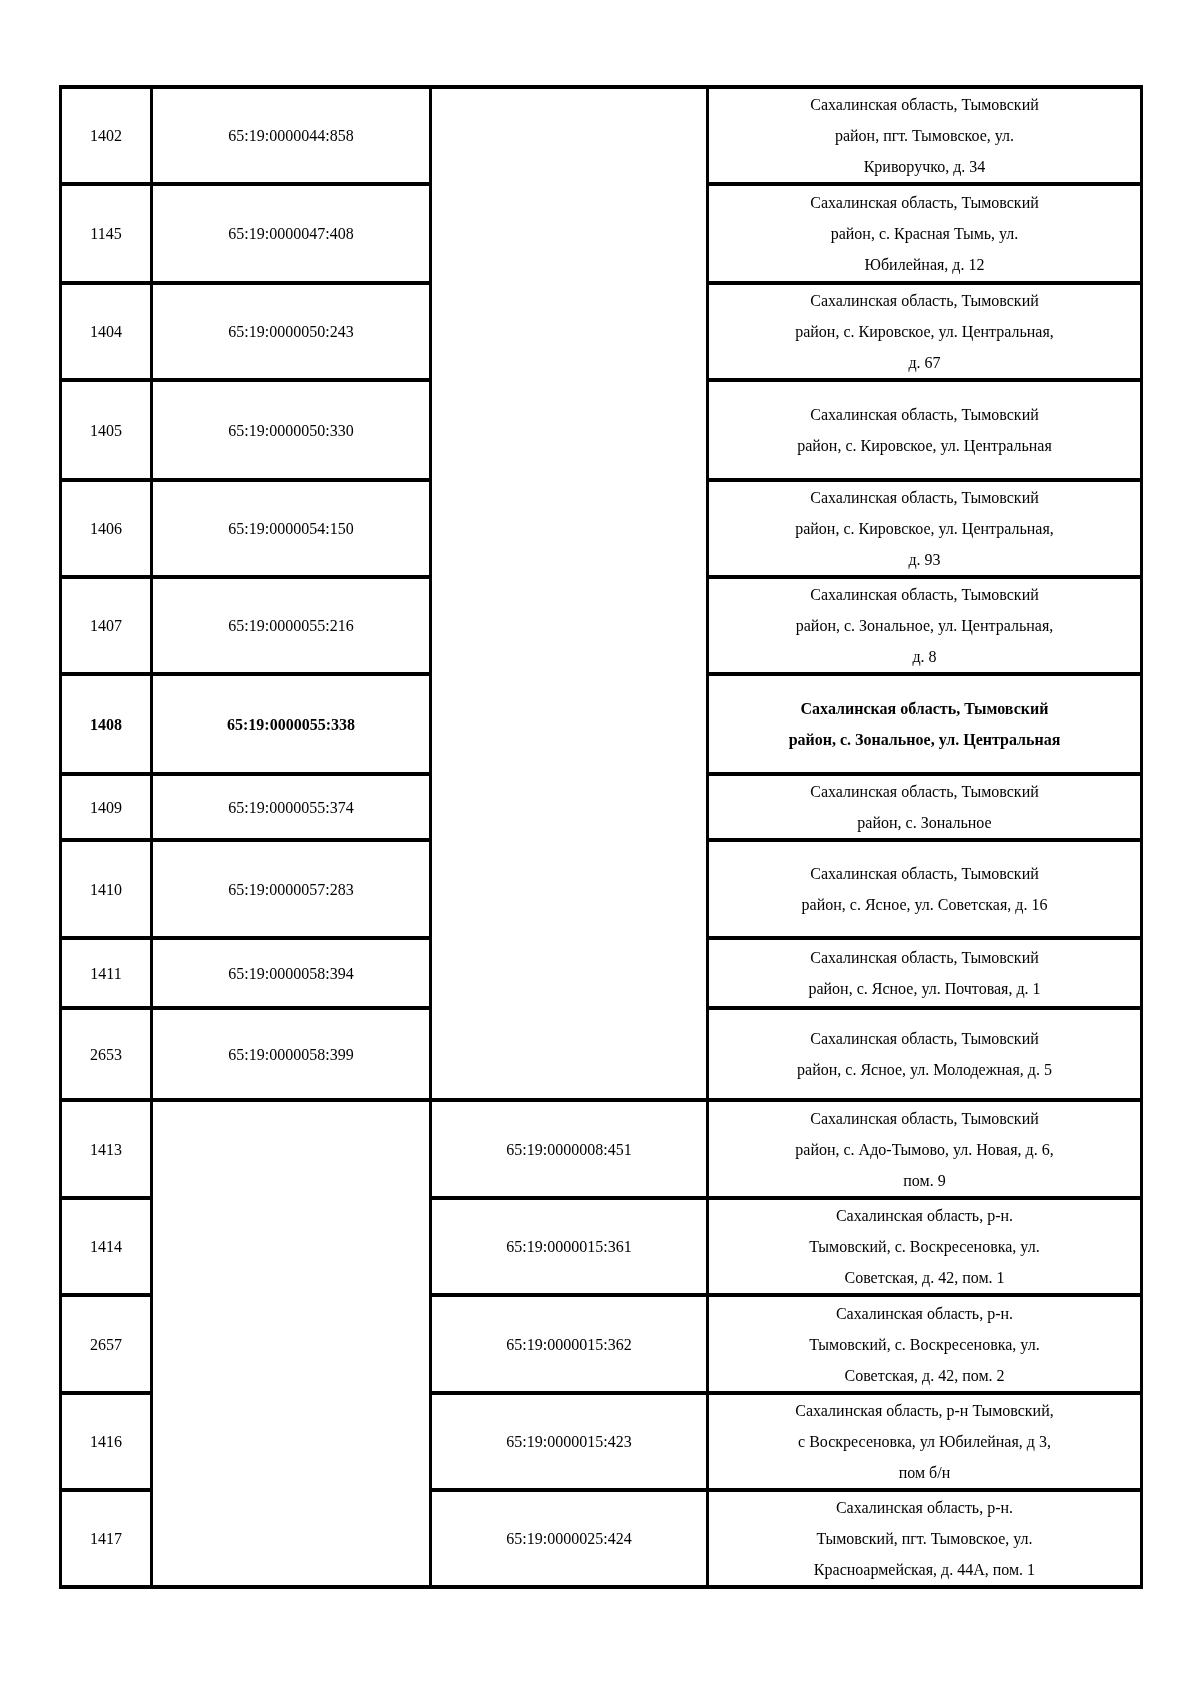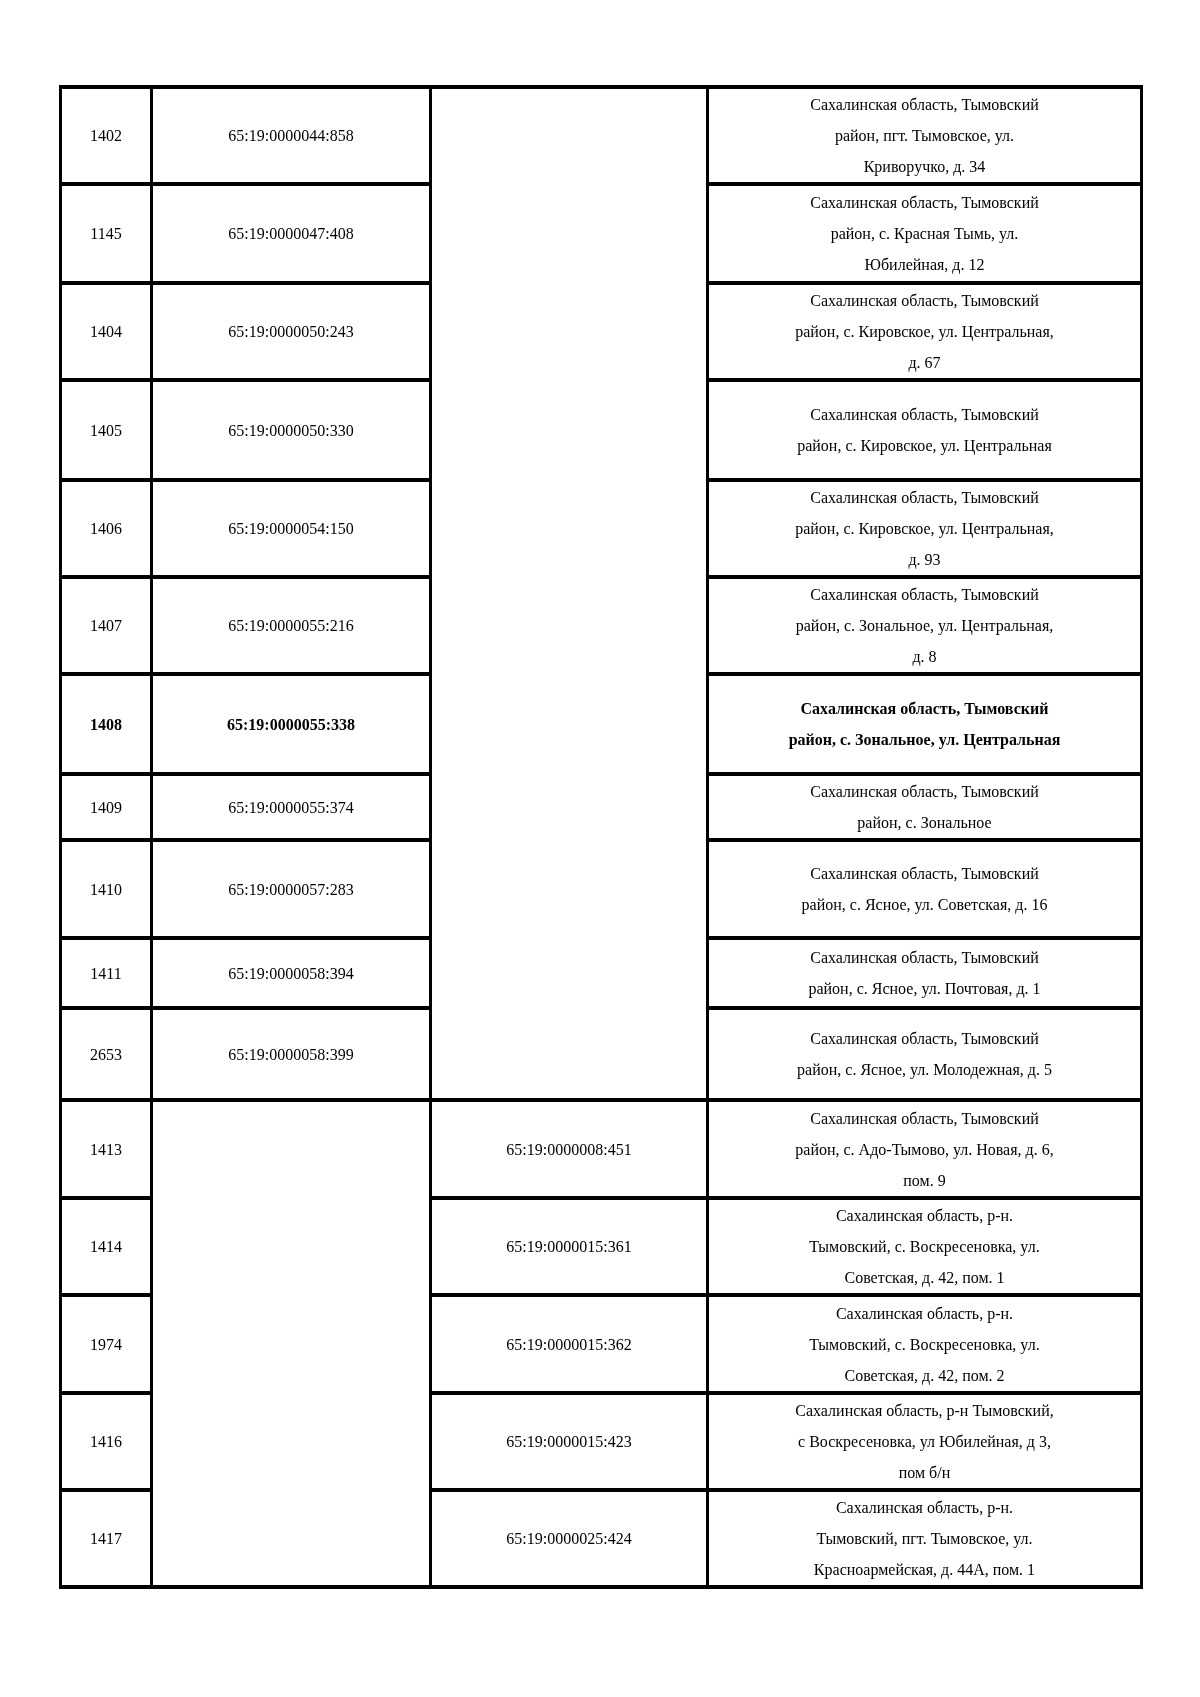--- a/index.html
+++ b/index.html
@@ -133,21 +133,21 @@
 пом. 9</td>
         </tr>
         <tr style="height: 97px;">
           <td class="col-num">1414</td>
           <td class="col-cad">65:19:0000015:361</td>
           <td class="col-addr">Сахалинская область, р-н.
 Тымовский, с. Воскресеновка, ул.
 Советская, д. 42, пом. 1</td>
         </tr>
         <tr style="height: 98px;">
-          <td class="col-num">1974</td>
+          <td class="col-num">2657</td>
           <td class="col-cad">65:19:0000015:362</td>
           <td class="col-addr">Сахалинская область, р-н.
 Тымовский, с. Воскресеновка, ул.
 Советская, д. 42, пом. 2</td>
         </tr>
         <tr style="height: 95px;">
           <td class="col-num">1416</td>
           <td class="col-cad">65:19:0000015:423</td>
           <td class="col-addr">Сахалинская область, р-н Тымовский,
 с Воскресеновка, ул Юбилейная, д 3,

